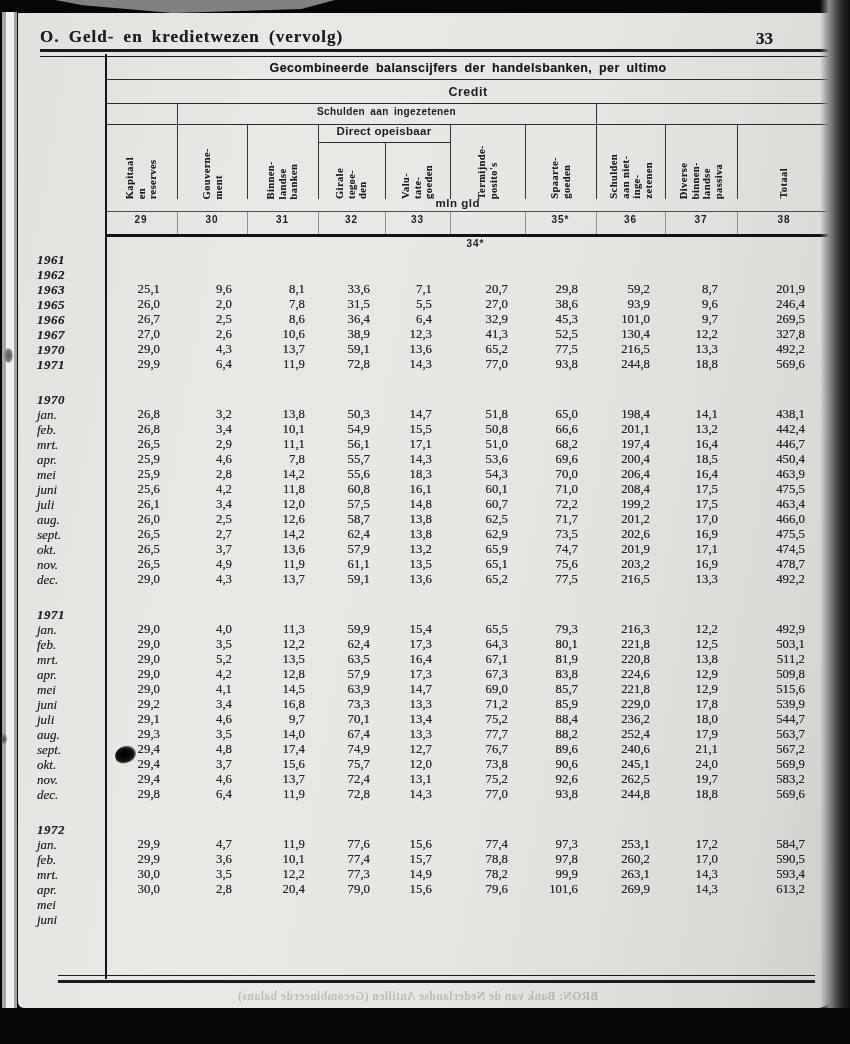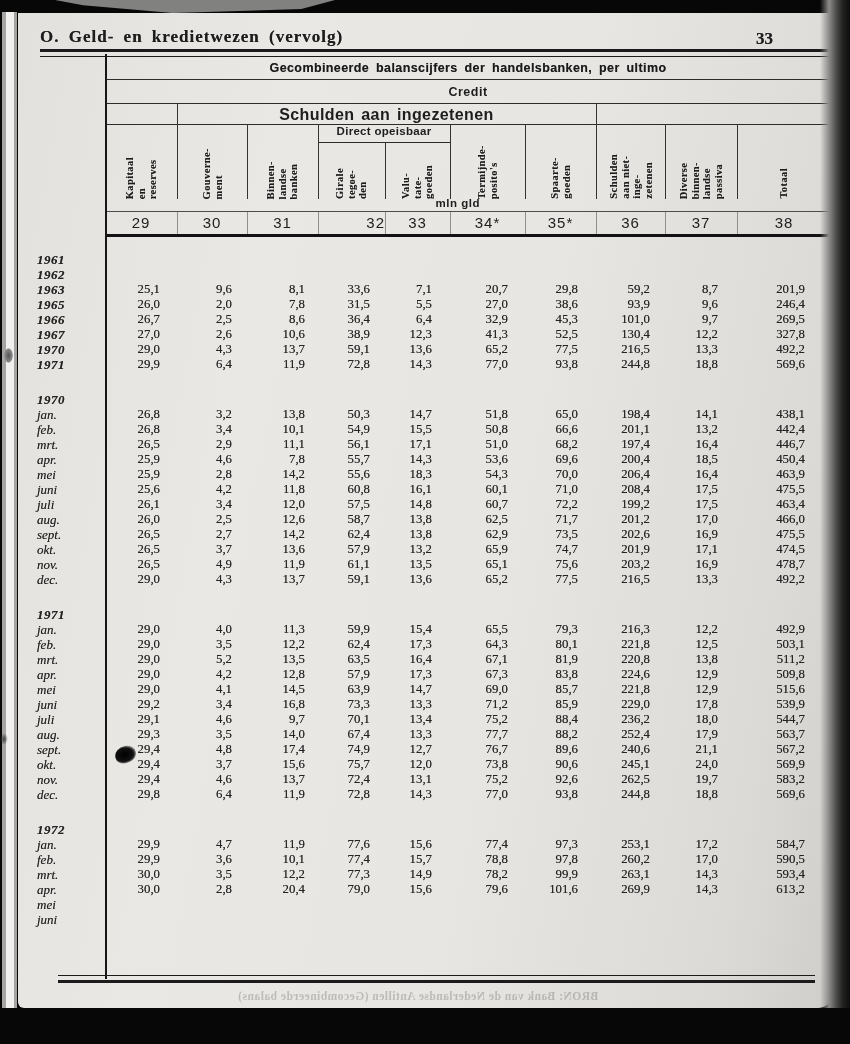--- a/index.html
+++ b/index.html
@@ -47,31 +47,31 @@
   .vseg{position:absolute;width:1.2px;background:#333;}
   .vtick{position:absolute;width:1px;background:#8f8f8d;}
   
   .sans{font-family:"Liberation Sans","DejaVu Sans",sans-serif;}
   .t-title{position:absolute;left:87px;top:48px;width:726px;text-align:center;
     font-size:12.5px;font-weight:700;letter-spacing:.4px;word-spacing:3px;color:#1a1a1a;
     text-shadow:0 0 .4px rgba(20,20,20,.5);}
   .t-credit{position:absolute;left:87px;top:72px;width:726px;text-align:center;
     font-size:12.5px;font-weight:700;letter-spacing:.5px;}
   .t-schuld{position:absolute;left:159px;top:93px;width:419px;text-align:center;
-    font-size:16px;font-weight:700;letter-spacing:.4px;word-spacing:2px;}
+    font-size:10px;font-weight:700;letter-spacing:.4px;word-spacing:2px;}
   .t-direct{position:absolute;left:300px;top:112px;width:132px;text-align:center;
     font-size:11.5px;font-weight:700;letter-spacing:.3px;}
   .col-h{position:absolute;top:108px;height:78px;display:flex;justify-content:center;align-items:flex-end;}
   .col-h span{writing-mode:vertical-rl;transform:rotate(180deg);white-space:pre-line;
     font-size:10.5px;font-weight:700;line-height:11.5px;letter-spacing:.4px;color:#1c1c1c;
     text-shadow:0 0 .4px rgba(20,20,20,.45);}
   .unit{position:absolute;left:367px;top:184px;width:95px;text-align:right;
     font-size:11.5px;font-weight:700;letter-spacing:.5px;}
   .col-n{position:absolute;top:201px;height:18px;text-align:center;
-    font-size:15px;font-weight:400;letter-spacing:1px;}
+    font-size:10px;font-weight:700;letter-spacing:1px;}
   
   table.data{position:absolute;left:17px;top:239px;width:796px;border-collapse:collapse;table-layout:fixed;}
   table.data td{height:15px;line-height:15px;padding:0;font-size:12.8px;text-align:right;
     white-space:nowrap;color:#232323;text-shadow:0 0 .4px rgba(25,25,25,.55);}
   table.data td.label{text-align:left;padding-left:2px;font-style:italic;font-size:13px;}
   table.data td.label.year{font-weight:700;letter-spacing:.5px;}
   table.data tr.spacer td{height:20px;}
   table.data td:nth-child(2){padding-right:17px;}
   table.data td:nth-child(3){padding-right:15px;}
   table.data td:nth-child(4){padding-right:13px;}
@@ -179,23 +179,23 @@
   <div class="vtick" style="left:300px;top:199px;height:22px;"></div>
   <div class="vtick" style="left:367px;top:199px;height:22px;"></div>
   <div class="vtick" style="left:432px;top:199px;height:22px;"></div>
   <div class="vtick" style="left:507px;top:199px;height:22px;"></div>
   <div class="vtick" style="left:578px;top:199px;height:22px;"></div>
   <div class="vtick" style="left:647px;top:199px;height:22px;"></div>
   <div class="vtick" style="left:719px;top:199px;height:22px;"></div>
   <div class="col-n sans" style="left:87px;width:72px;">29</div>
   <div class="col-n sans" style="left:159px;width:70px;">30</div>
   <div class="col-n sans" style="left:229px;width:71px;">31</div>
-  <div class="col-n sans" style="left:300px;width:67px;text-align:right;">32</div>
+  <div class="col-n sans" style="left:300px;width:67px;">32</div>
   <div class="col-n sans" style="left:367px;width:65px;">33</div>
-  <div class="col-n sans" style="left:432px;width:75px;">34*</div>
+  <div class="col-n sans" style="left:420px;width:75px;margin-top:24px;">34*</div>
   <div class="col-n sans" style="left:507px;width:71px;">35*</div>
   <div class="col-n sans" style="left:578px;width:69px;">36</div>
   <div class="col-n sans" style="left:647px;width:72px;">37</div>
   <div class="col-n sans" style="left:719px;width:94px;">38</div>
   <div class="h-thick"></div>
 
   <div class="vline-left"></div>
 
   <table class="data">
     <colgroup>

